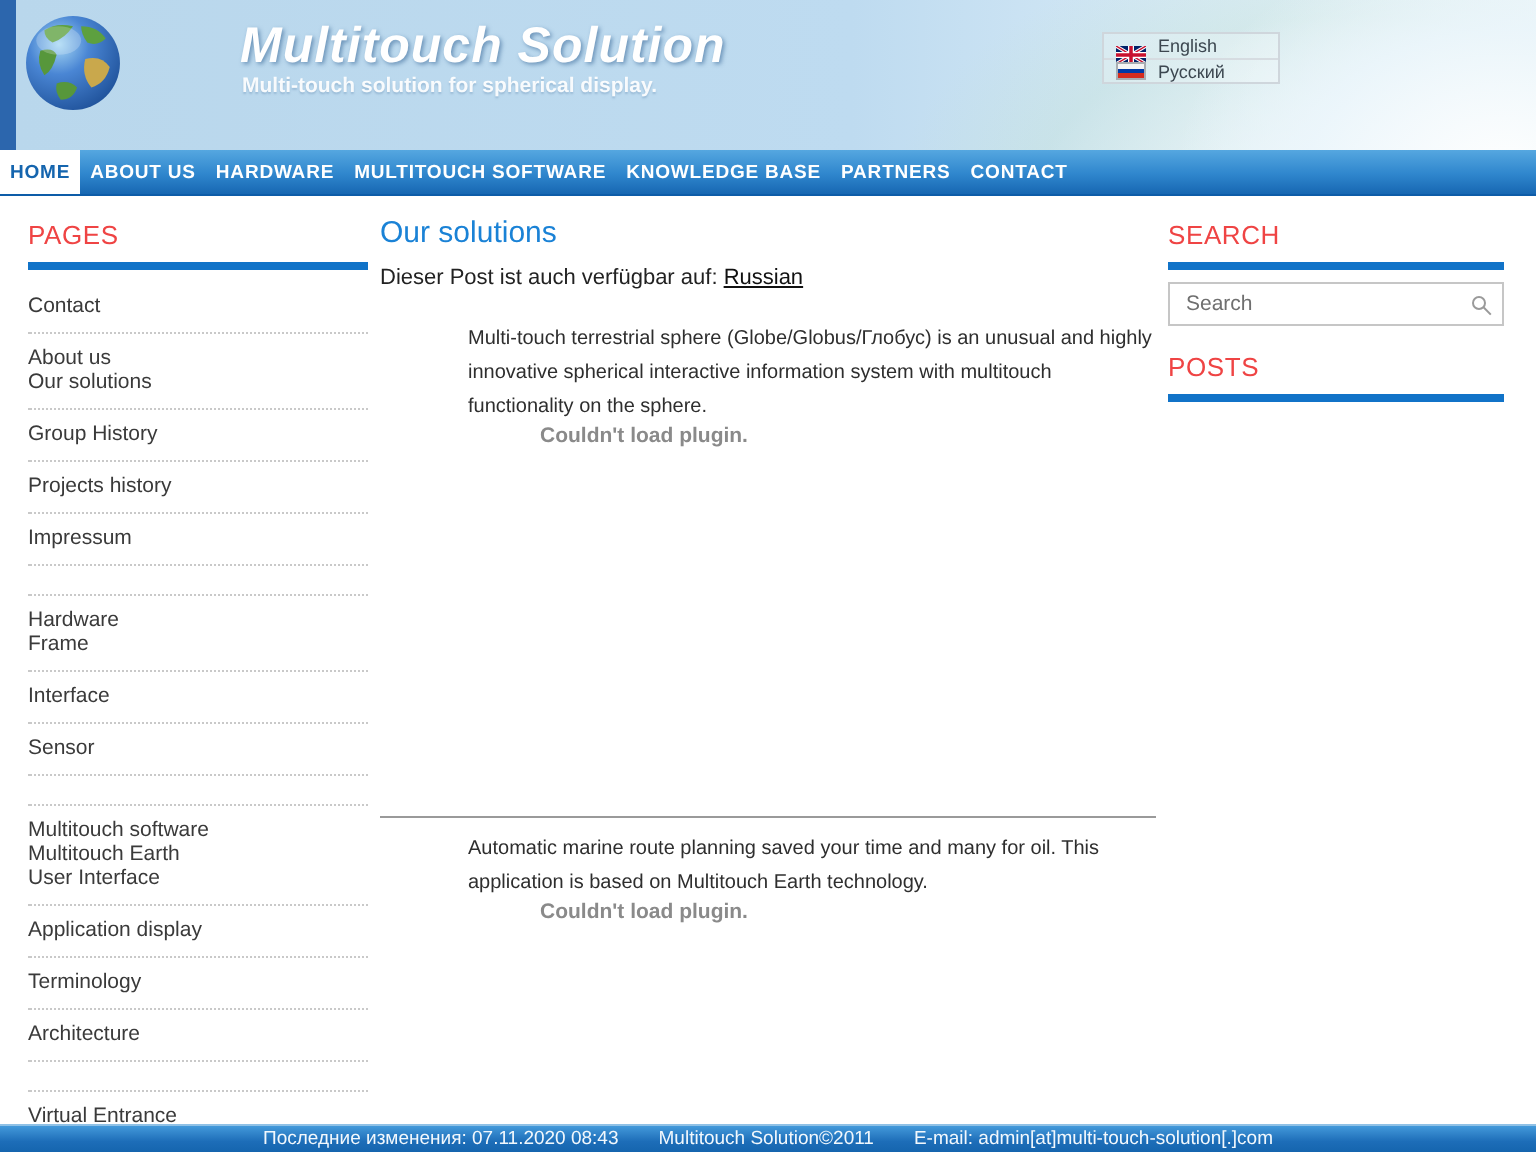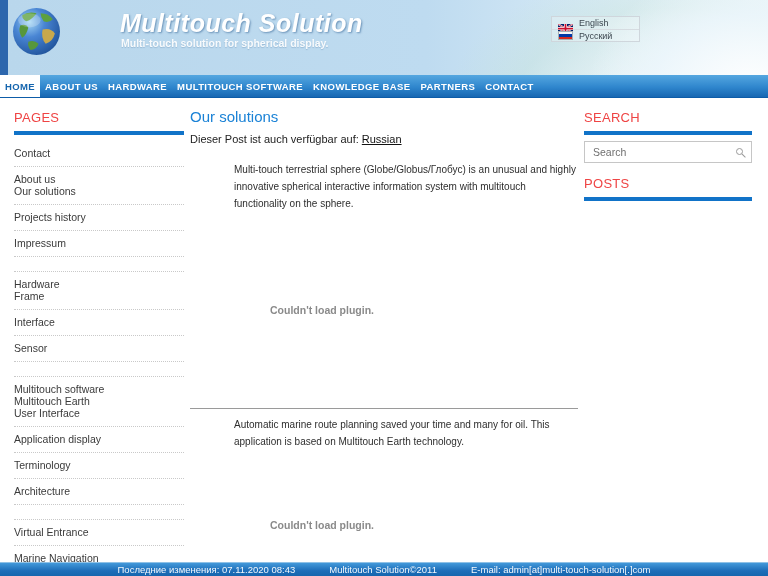--- a/index.html
+++ b/index.html
@@ -63,21 +63,21 @@
   
   .side-group { padding:6px 0 7px; border-bottom:1px dotted #c9c9c9; }
   .side-group.spacer { height:15px; padding:0; }
   .side-link { display:block; font-size:10.5px; color:#3a3a3a; text-decoration:none; line-height:12px; cursor:pointer; }
 
   
   .page-title { font-size:15px; color:#1a82d6; font-weight:normal; margin:0 0 8px; }
   .notice { font-size:11px; color:#222; margin-bottom:16px; }
   .lang-link { color:#111; text-decoration:underline; cursor:pointer; }
   .body-text { font-size:10px; color:#2e2e2e; line-height:17px;margin-left:44px; }
-  .plugin-box { display:flex; align-items:center; }
+  .plugin-box { display:flex; align-items:flex-start; }
   .plugin-box.first  { height:196px; }
   .plugin-box.second { height:150px; }
   .plugin-error { font-size:10.5px; font-weight:bold; color:#8a8a8a; margin-left:80px; }
   .main-hr { border:none; border-top:1px solid #9a9a9a; margin:0 0 7px; }
 
   
   .search-wrap { position:relative; margin-bottom:13px; }
   .search-input {
     width:100%; height:22px; border:1px solid #c6c6c6; background:#fff;
     font-size:10.5px; color:#333; padding:0 22px 0 8px;
@@ -86,21 +86,21 @@
   .search-input::placeholder { color:#6f6f6f; }
   .search-icon { position:absolute; right:9px; top:7px; width:7px; height:7px;
     border:1.3px solid #9a9a9a; border-radius:50%; }
   .search-icon::after { content:""; position:absolute; width:5px; height:1.4px;
     background:#9a9a9a; transform:rotate(45deg); right:-4px; bottom:-2px; }
 
   
   .footer {
     position:absolute; left:0; bottom:0; width:768px; height:14px;
     background:linear-gradient(180deg,#4399da 0%,#1d6db8 60%,#1565ae 100%);
-    display:flex; align-items:center; justify-content:center; gap:34px;
+    display:flex; align-items:center; justify-content:center; gap:20px;
     border-top:1px solid #8fc1e6;
   }
   .footer-item { font-size:9.5px; color:#f2f8fd; white-space:nowrap; }
 </style>
 </head>
 <body>
 
 <div class="header">
   <svg class="logo" viewBox="0 0 48 48">
     <defs>
@@ -155,20 +155,23 @@
     <div class="title-bar"></div>
     <div>
         <div class="side-group">
           <a class="side-link">Contact</a>
         </div>
         <div class="side-group">
           <a class="side-link">About us</a>
           <a class="side-link">Our solutions</a>
         </div>
         <div class="side-group">
+          <a class="side-link">Group History</a>
+        </div>
+        <div class="side-group">
           <a class="side-link">Projects history</a>
         </div>
         <div class="side-group">
           <a class="side-link">Impressum</a>
         </div>
         <div class="side-group spacer"></div>
         <div class="side-group">
           <a class="side-link">Hardware</a>
           <a class="side-link">Frame</a>
         </div>

